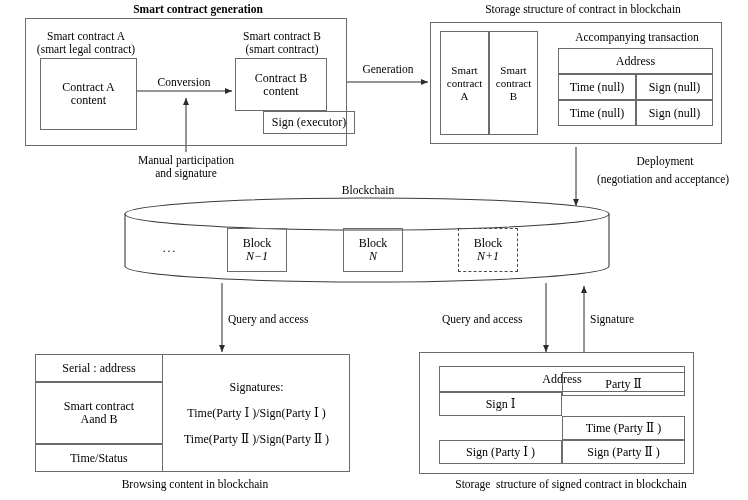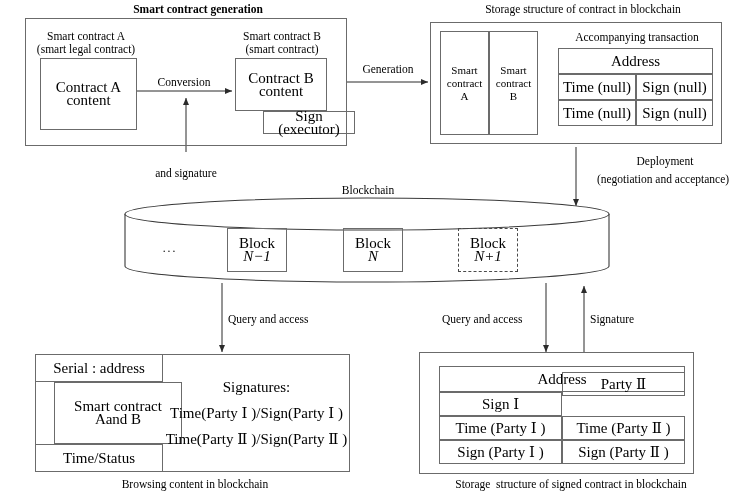--- a/index.html
+++ b/index.html
@@ -3,21 +3,21 @@
 <meta charset="utf-8">
 <style>
   html,body{margin:0;padding:0;background:#fff;}
   body{width:748px;height:500px;position:relative;overflow:hidden;
        font-family:"Liberation Serif","DejaVu Serif",serif;color:#000;}
   #stage{position:absolute;left:0;top:0;width:748px;height:500px;}
   .lbl{position:absolute;font-size:11.5px;line-height:13px;text-align:center;white-space:pre;}
   .box{position:absolute;border:1px solid #6b6b6b;box-sizing:border-box;background:transparent;}
   .cell{position:absolute;border:1px solid #6b6b6b;box-sizing:border-box;
         display:flex;align-items:center;justify-content:center;text-align:center;
-        font-size:15px;line-height:13px;}
+        font-size:12px;line-height:13px;}
   .cell.multi{flex-direction:column;}
   .dashed{border:1px dashed #4a4a4a !important;}
   svg{position:absolute;left:0;top:0;width:748px;height:500px;overflow:visible;}
   .ital{font-style:italic;}
 </style>
 </head>
 <body>
 
 <div id="stage">
 
@@ -66,20 +66,21 @@
 
   <div class="lbl" style="left:222px;top:30px;width:120px;">Smart contract B</div>
   <div class="lbl" style="left:222px;top:43px;width:120px;">(smart contract)</div>
 
   <div class="cell multi" style="left:235px;top:58px;width:92px;height:53px;">
     <span>Contract B</span>
     <span>content</span>
   </div>
   <div class="cell" style="left:235px;top:111px;width:92px;height:23px;margin-left:28px;">Sign (executor)</div>
 
+  <div class="lbl" style="left:116px;top:154px;width:140px;">Manual participation</div>
   <div class="lbl" style="left:116px;top:167px;width:140px;">and signature</div>
 
   <div class="lbl" style="left:348px;top:63px;width:80px;">Generation</div>
 
   <div class="lbl" style="left:438px;top:3px;width:290px;">Storage structure of contract in blockchain</div>
 
   <div class="box" style="left:430px;top:22px;width:292px;height:122px;"></div>
 
   <div class="cell multi" style="left:440px;top:31px;width:49px;height:104px;font-size:11px;">
     <span>Smart</span>
@@ -120,39 +121,38 @@
     <span class="ital">N+1</span>
   </div>
 
   <div class="lbl" style="left:228px;top:313px;width:120px;text-align:left;">Query and access</div>
   <div class="lbl" style="left:442px;top:313px;width:120px;text-align:left;">Query and access</div>
   <div class="lbl" style="left:590px;top:313px;width:80px;text-align:left;">Signature</div>
 
   <div class="box" style="left:35px;top:354px;width:315px;height:118px;"></div>
 
   <div class="cell" style="left:35px;top:354px;width:128px;height:28px;">Serial : address</div>
-  <div class="cell multi" style="left:35px;top:382px;width:128px;height:62px;margin-left:19px;">
+  <div class="cell multi" style="left:35px;top:382px;width:128px;height:62px;">
     <span>Smart contract</span>
       <span>Aand B</span>
   </div>
   <div class="cell" style="left:35px;top:444px;width:128px;height:28px;">Time/Status</div>
 
   <div class="cell multi" style="left:163px;top:354px;width:187px;height:118px;border:none;gap:13px;">
     <span>Signatures:</span>
     <span>Time(Party Ⅰ )/Sign(Party Ⅰ )</span>
     <span>Time(Party Ⅱ )/Sign(Party Ⅱ )</span>
   </div>
 
   <div class="lbl" style="left:85px;top:478px;width:220px;">Browsing content in blockchain</div>
 
   <div class="box" style="left:419px;top:352px;width:275px;height:122px;"></div>
 
   <div class="cell" style="left:439px;top:366px;width:246px;height:26px;">Address</div>
   <div class="cell" style="left:439px;top:392px;width:123px;height:24px;">Sign Ⅰ</div>
   <div class="cell" style="left:562px;top:372px;width:123px;height:24px;">Party Ⅱ</div>
-  <div class="cell" style="left:439px;top:416px;width:123px;height:24px;">Time (Party Ⅰ )</div>
   <div class="cell" style="left:562px;top:416px;width:123px;height:24px;">Time (Party Ⅱ )</div>
   <div class="cell" style="left:439px;top:440px;width:123px;height:24px;">Sign (Party Ⅰ )</div>
   <div class="cell" style="left:562px;top:440px;width:123px;height:24px;">Sign (Party Ⅱ )</div>
 
   <div class="lbl" style="left:426px;top:478px;width:290px;">Storage  structure of signed contract in blockchain</div>
 
 </div>
 
 </body></html>

